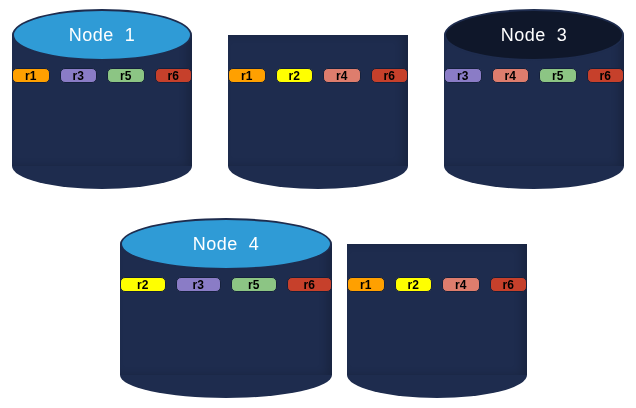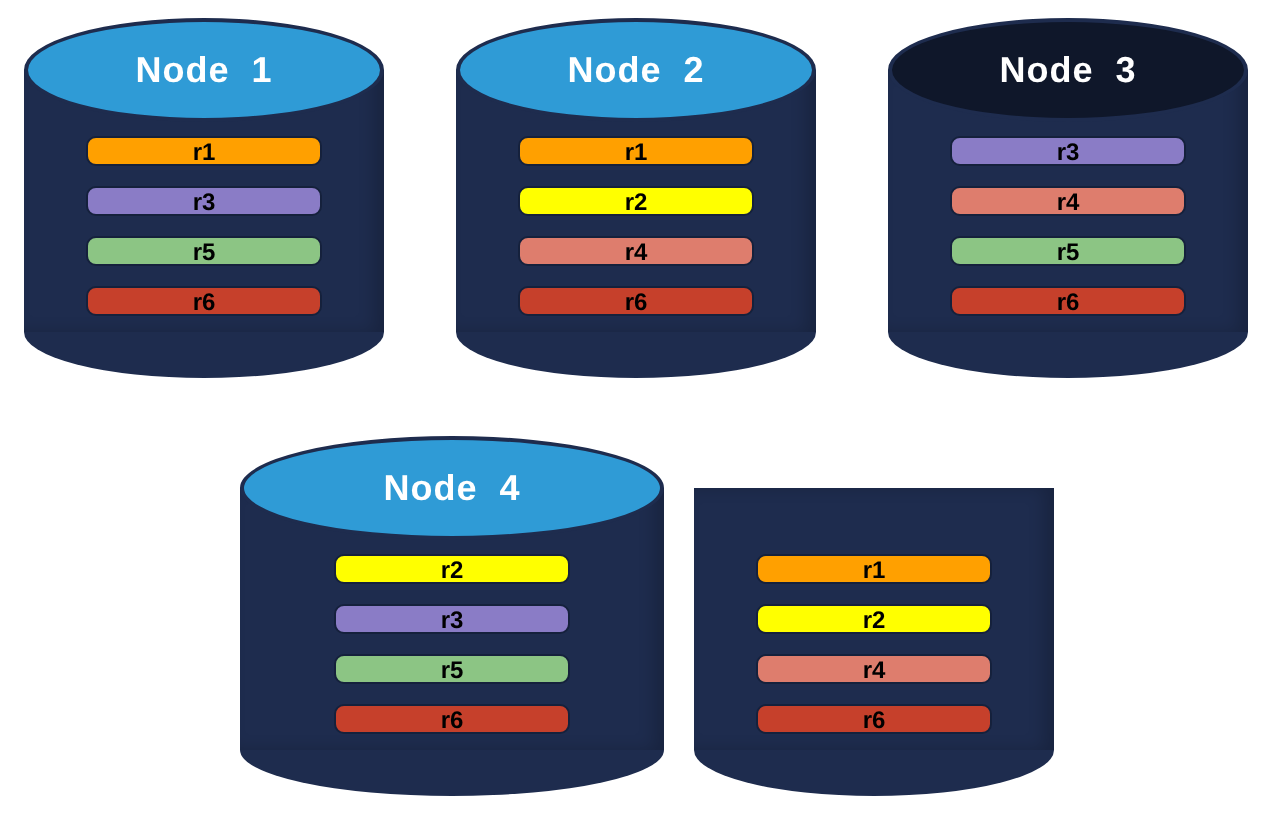--- a/index.html
+++ b/index.html
@@ -46,31 +46,31 @@
     background: #2F9BD6;
     border: 2px solid #1E2C4E;
     box-sizing: border-box;
     display: flex;
     align-items: center;
     justify-content: center;
   }
   .node-title {
     color: #FFFFFF;
     font-size: 18px;
-    font-weight: 700;
+    font-weight: 400;
     white-space: pre;
     letter-spacing: 0.5px;
     padding-top: 1px;
   }
 
   .parts {
     position: absolute;
     left: 0; right: 0; top: 59px;
     display: flex;
-    flex-direction: column;
+    flex-direction: row;
     align-items: center;
     gap: 10px;
     justify-content: center;
   }
   .bar {
     width: 118px;
     height: 15px;
     border-radius: 5px;
     border: 1px solid #15213C;
     box-sizing: border-box;
@@ -108,23 +108,20 @@
       </div>
       <div class="bar" style="background: rgb(198, 64, 43);">
         <span class="bar-label">r6</span>
       </div>
     </div>
   </div>
 
   <div class="node n2">
     <div class="cyl-bottom" style="background: rgb(30, 44, 78);"></div>
     <div class="cyl-body" style="background: rgb(30, 44, 78);"></div>
-    <div class="cyl-top" style="background: rgb(47, 155, 214);">
-      <span class="node-title">Node  2</span>
-    </div>
     <div class="parts">
       <div class="bar" style="background: rgb(255, 160, 0);">
         <span class="bar-label">r1</span>
       </div>
       <div class="bar" style="background: rgb(255, 255, 0);">
         <span class="bar-label">r2</span>
       </div>
       <div class="bar" style="background: rgb(222, 125, 109);">
         <span class="bar-label">r4</span>
       </div>

